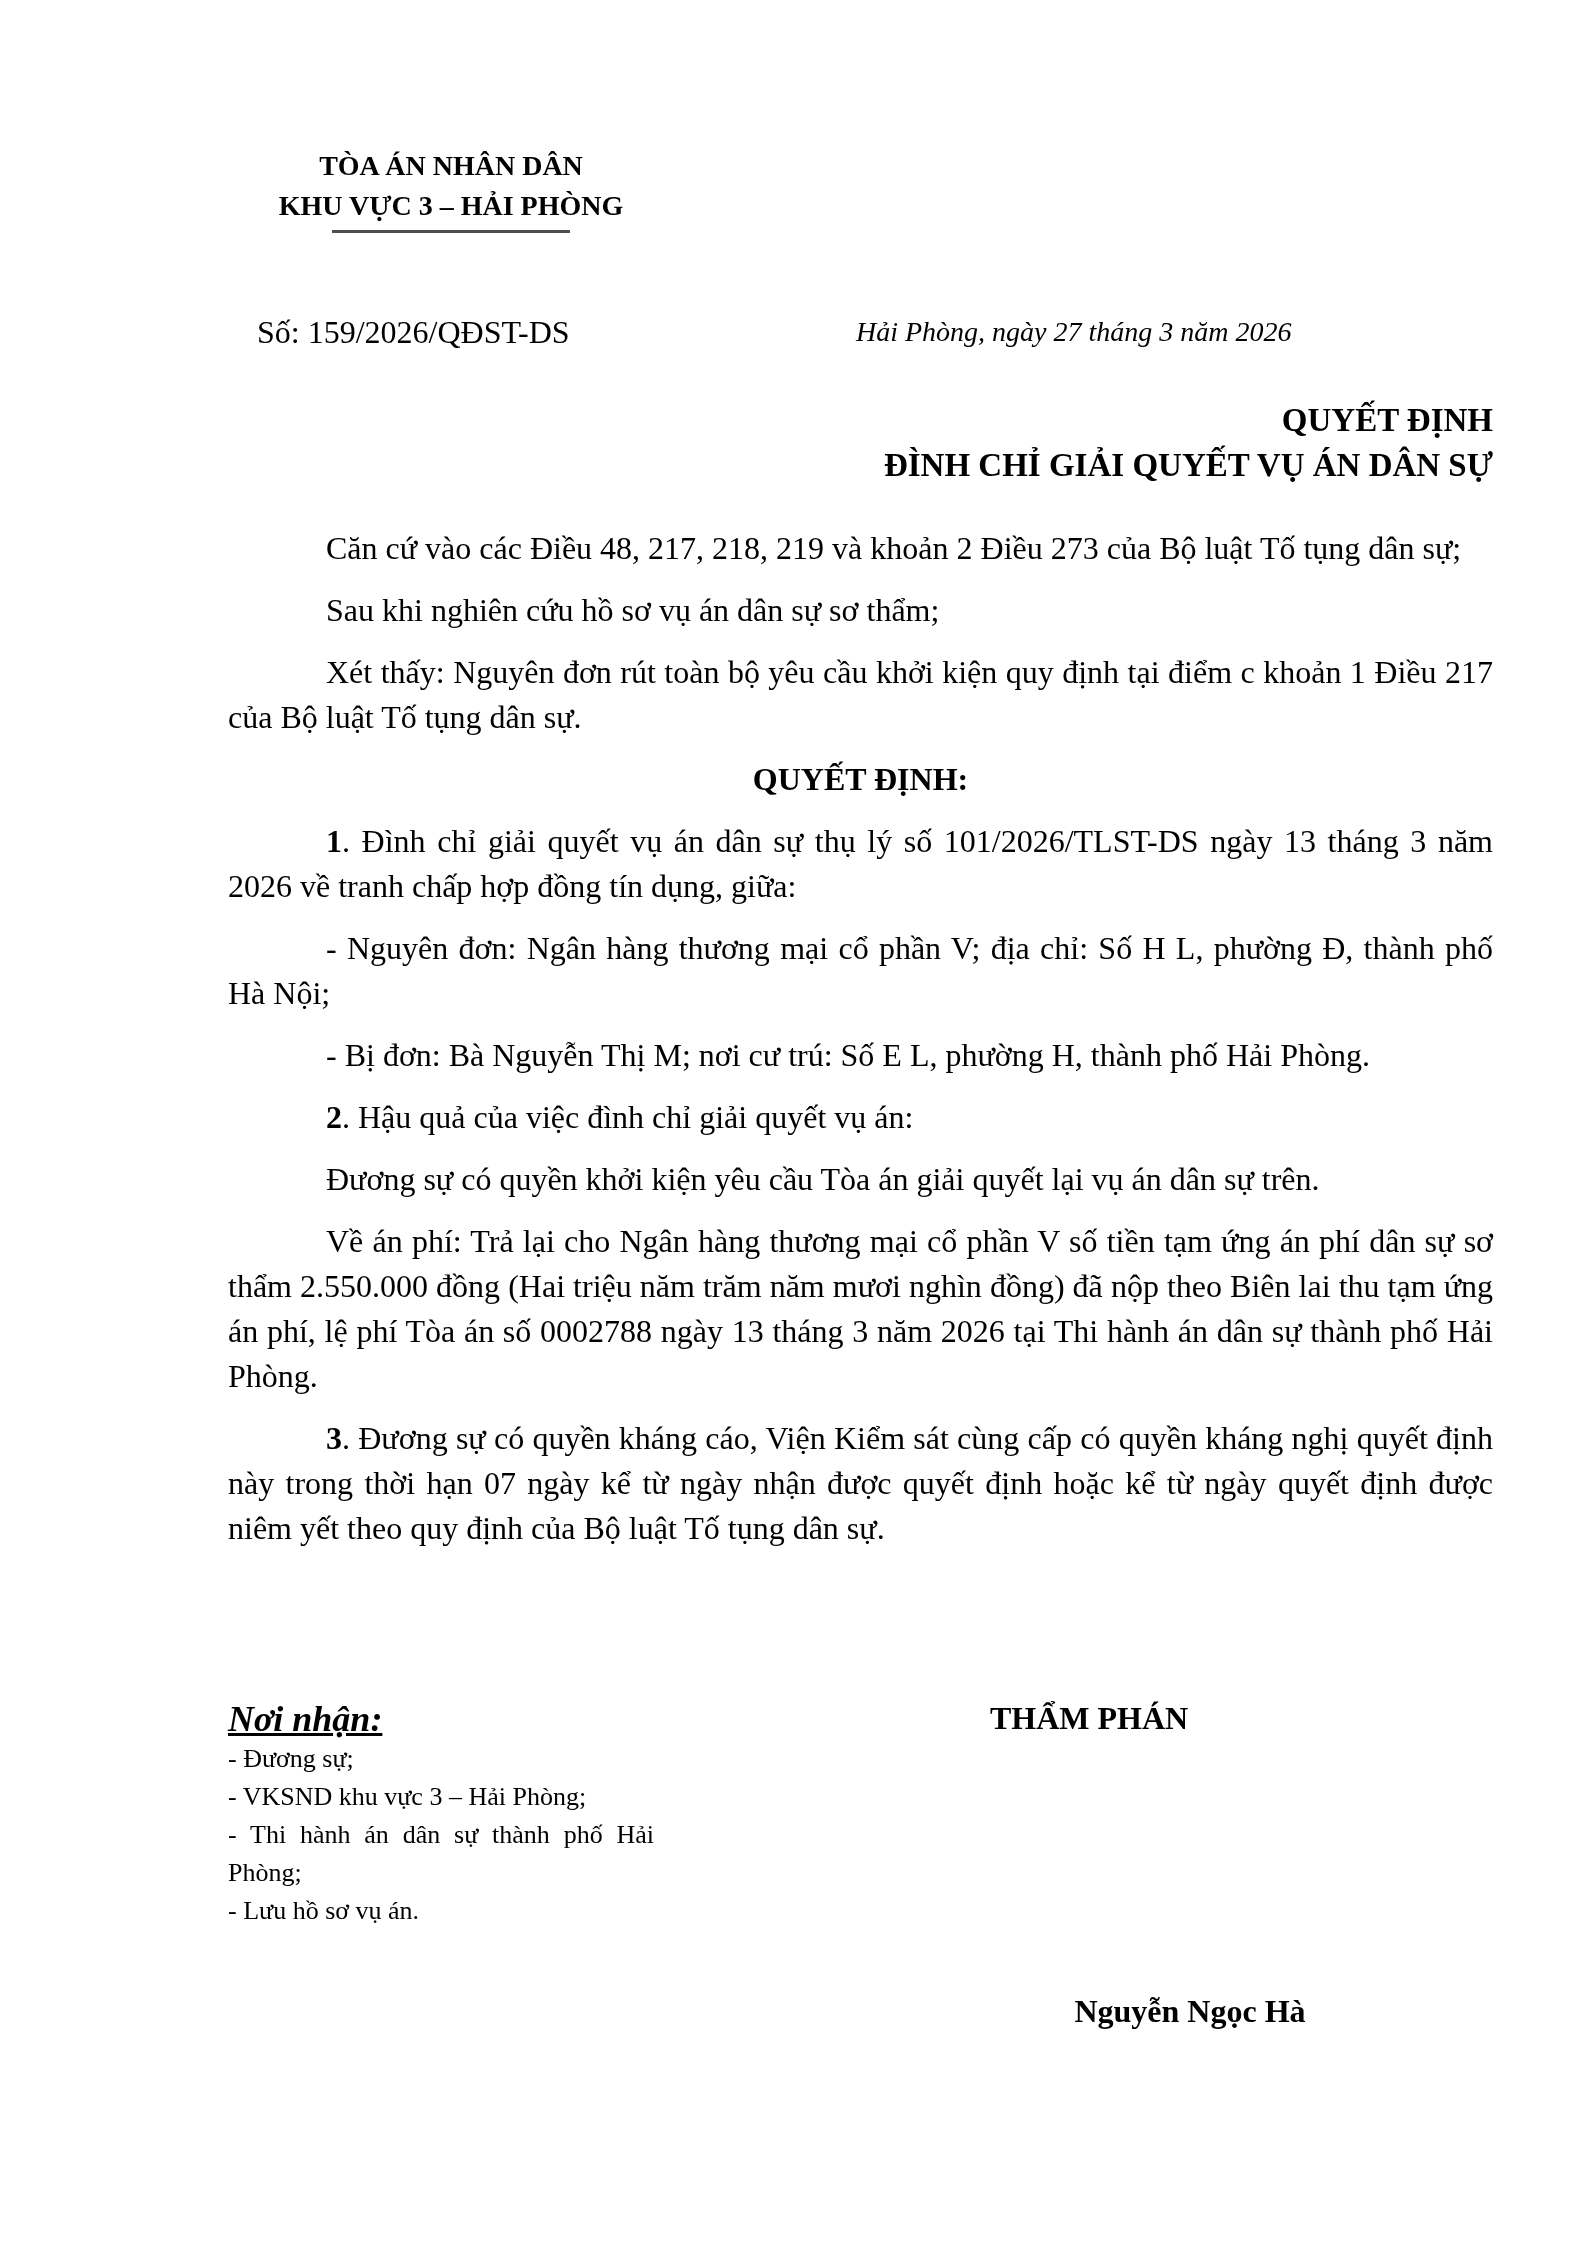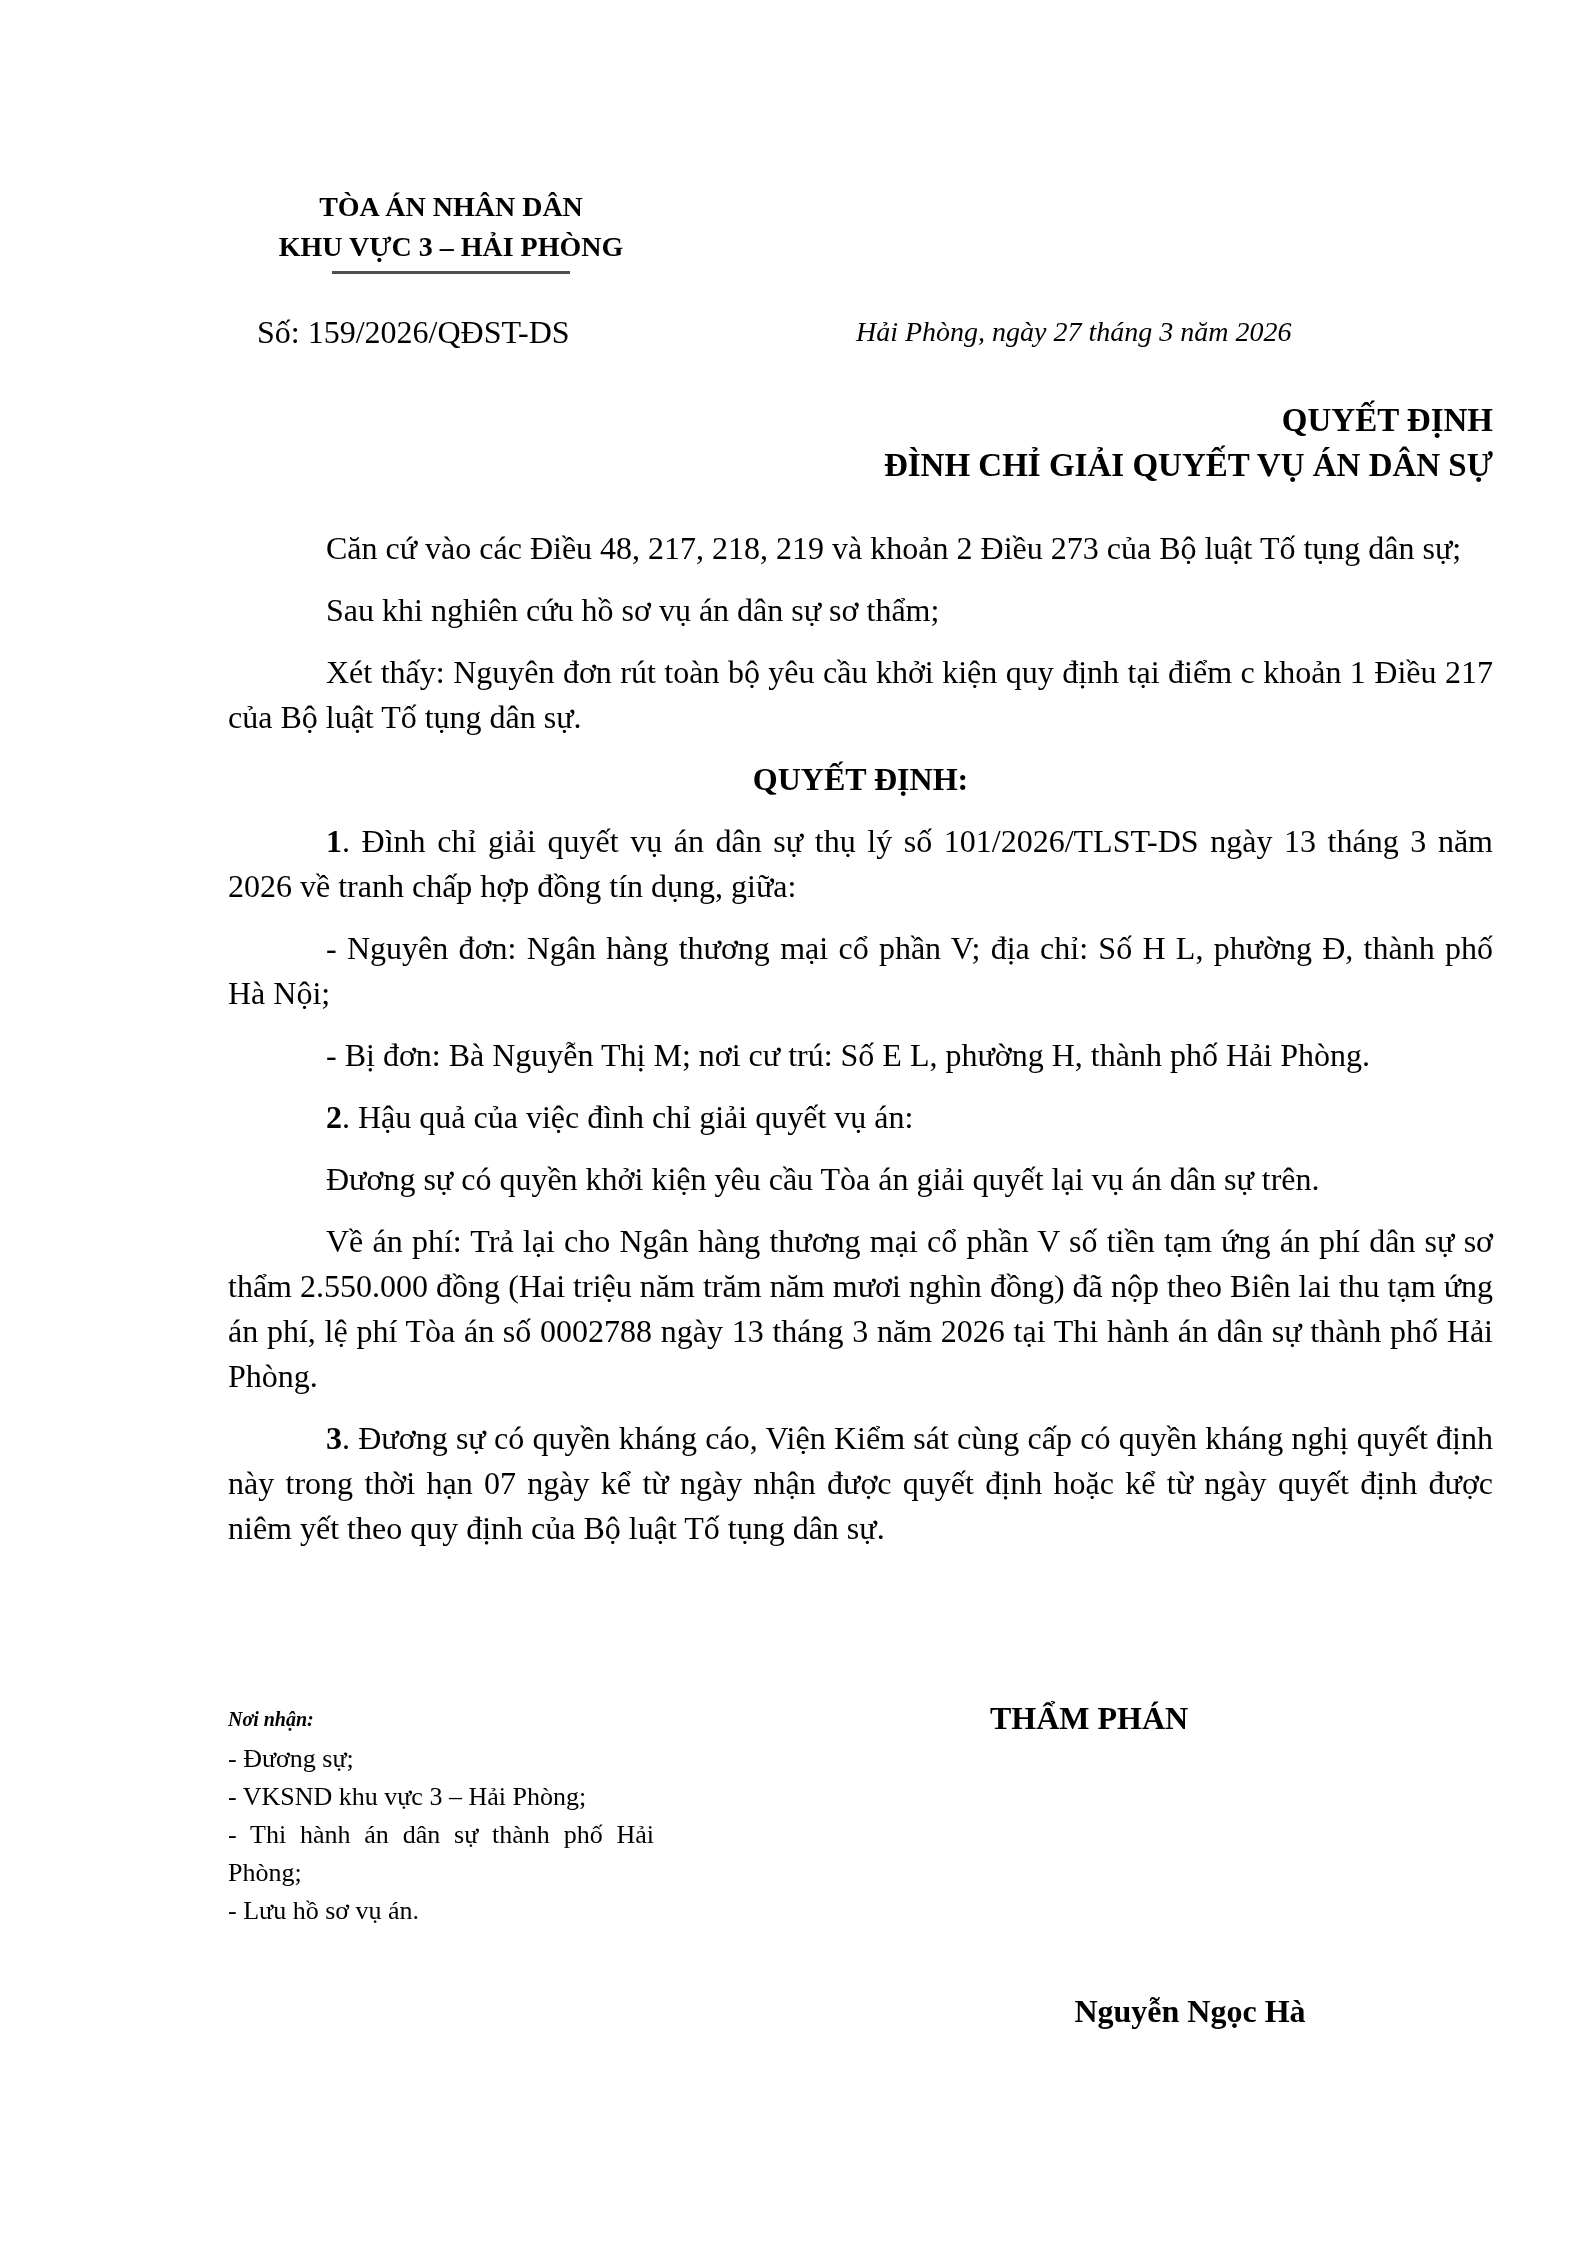--- a/index.html
+++ b/index.html
@@ -8,21 +8,21 @@
     width:1586px;
     height:2244px;
     background:#ffffff;
     font-family:"Liberation Serif","DejaVu Serif",serif;
     color:#000;
     overflow:hidden;
   }
   
   .hdr-left{
     position:absolute; left:246px; top:146px; width:410px;
-    text-align:center; font-weight:bold; font-size:28px; line-height:40px;margin-top:41px;
+    text-align:center; font-weight:bold; font-size:28px; line-height:40px;
   }
   .hdr-left .rule{
     width:238px; margin:4px auto 0; border-bottom:3px solid #4f4f4f; height:0;
   }
   .hdr-right{
     position:absolute; left:806px; top:146px; width:690px;
     text-align:center; font-weight:bold; line-height:40px;
   }
   .hdr-right .l1{font-size:27px;}
   .hdr-right .l2{font-size:30px; margin-top:2px;}
@@ -45,21 +45,21 @@
   .para{margin:0 0 17px 0; text-indent:98px;}
   .para b{font-weight:bold;}
   .center-head{
     margin:0 0 17px 0; text-align:center; text-indent:0;
     font-weight:bold; font-size:32px;
   }
   
   .recipients{
     position:absolute; left:228px; top:1698px; width:426px; font-size:26px; line-height:38px;
   }
-  .recipients .label{font-weight:bold; font-style:italic; font-size:20px; line-height:42px;}
+  .recipients .label{font-weight:bold; font-style:italic; font-size:36px; line-height:42px;text-decoration:underline;}
   .recipients .item{text-align:justify;}
   .signer-title{
     position:absolute; left:990px; top:1700px; width:400px;
     text-align:left; font-weight:bold; font-size:32px;
   }
   .signer-name{
     position:absolute; left:990px; top:1993px; width:400px;
     text-align:center; font-weight:bold; font-size:32px;
   }
 </style>

